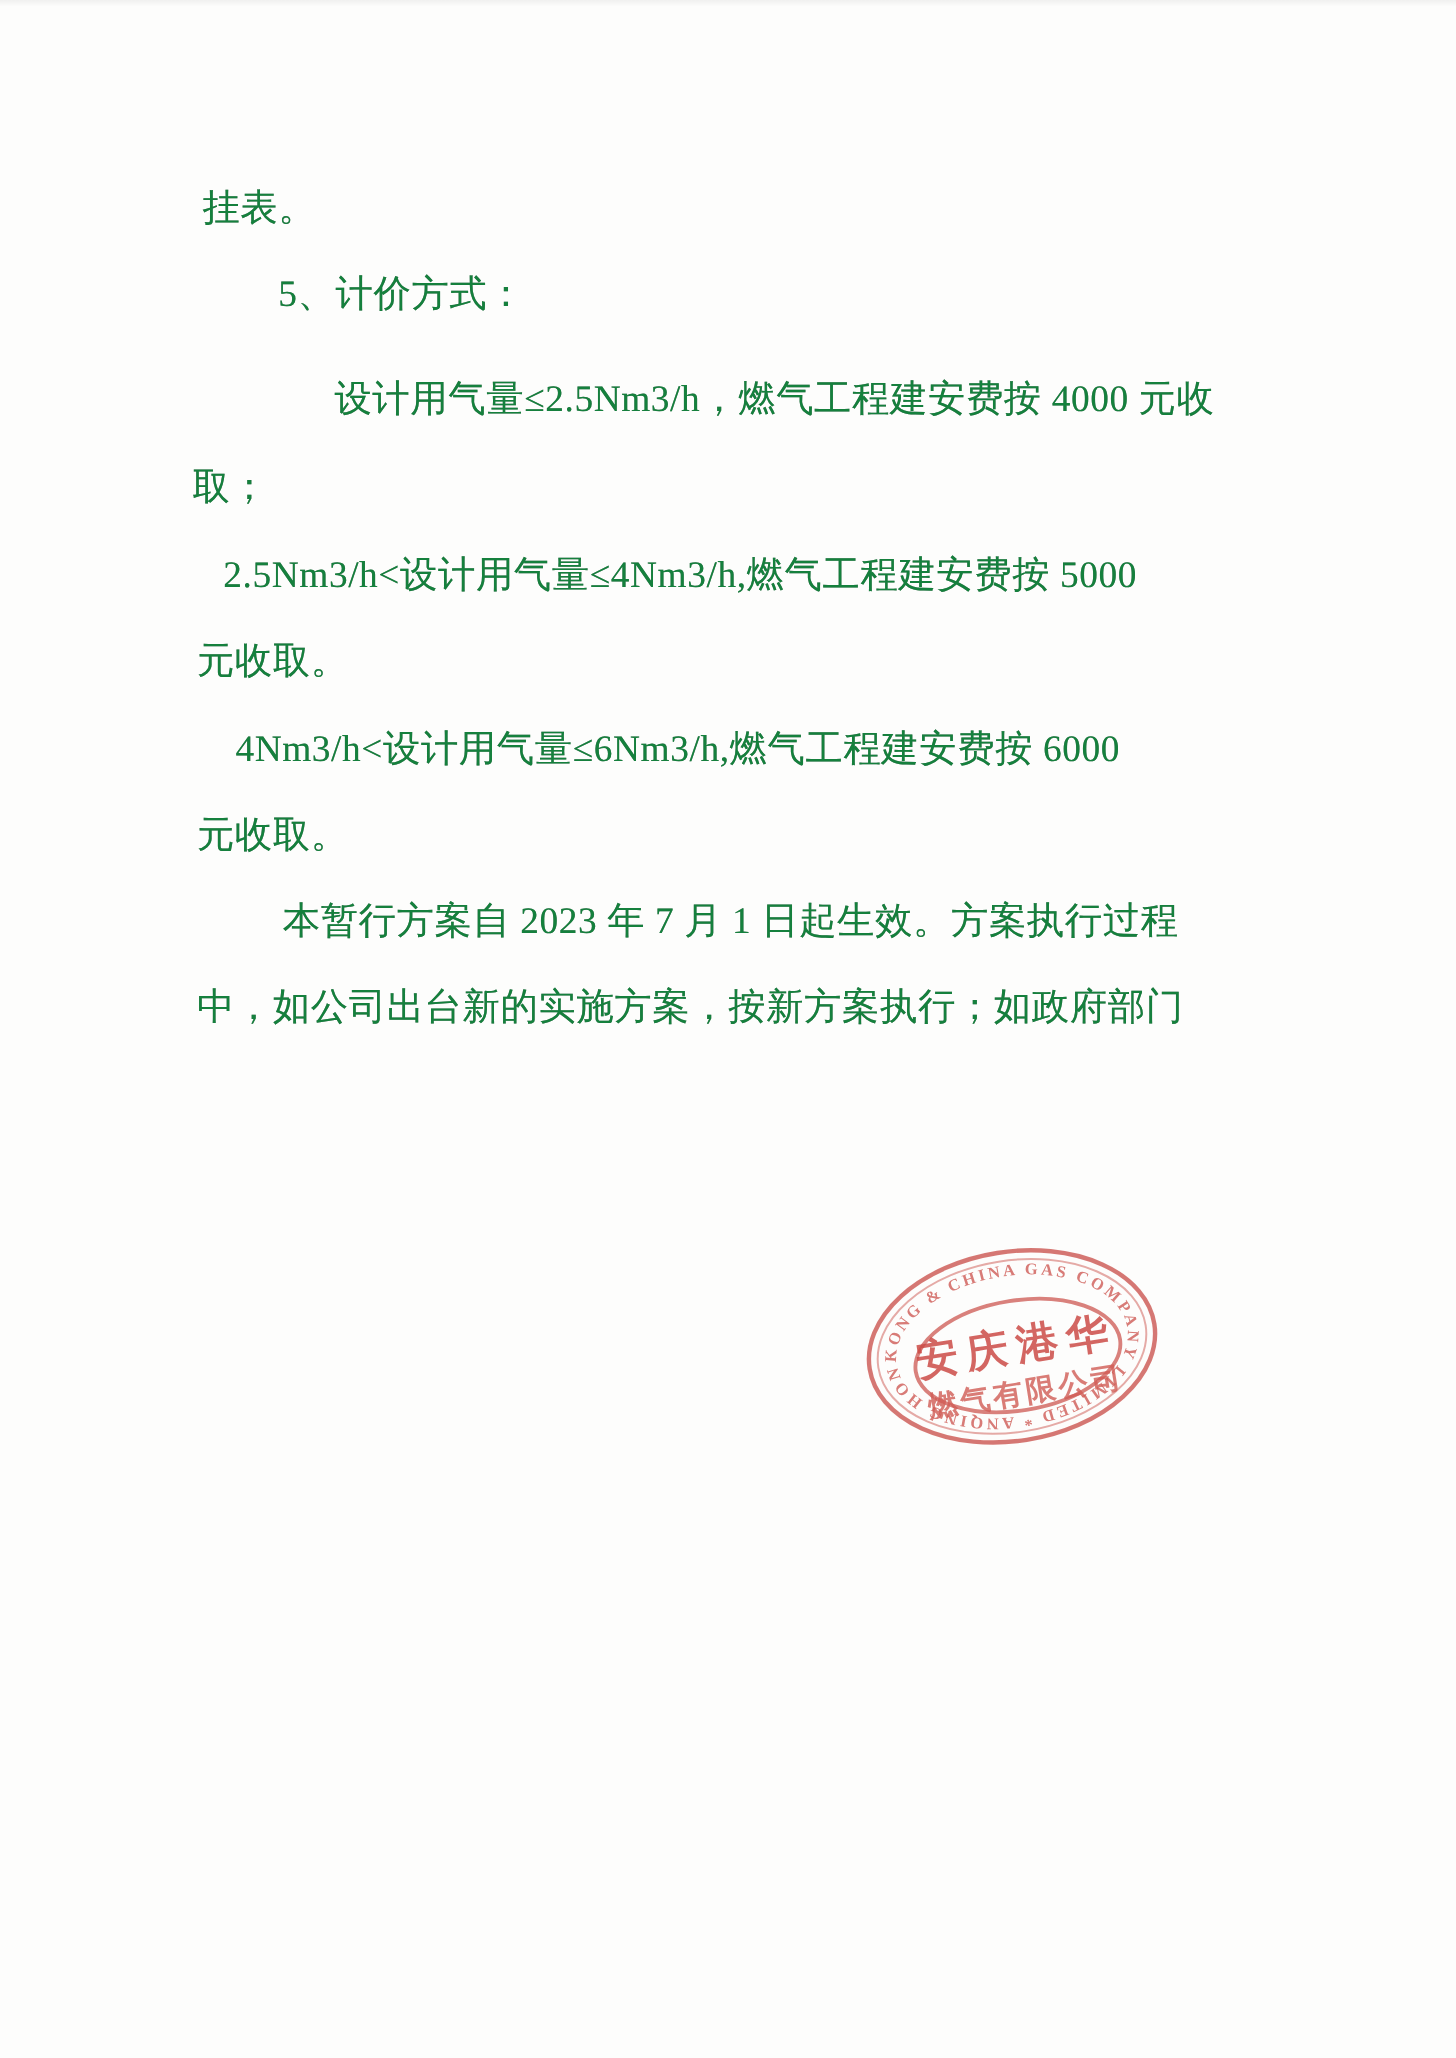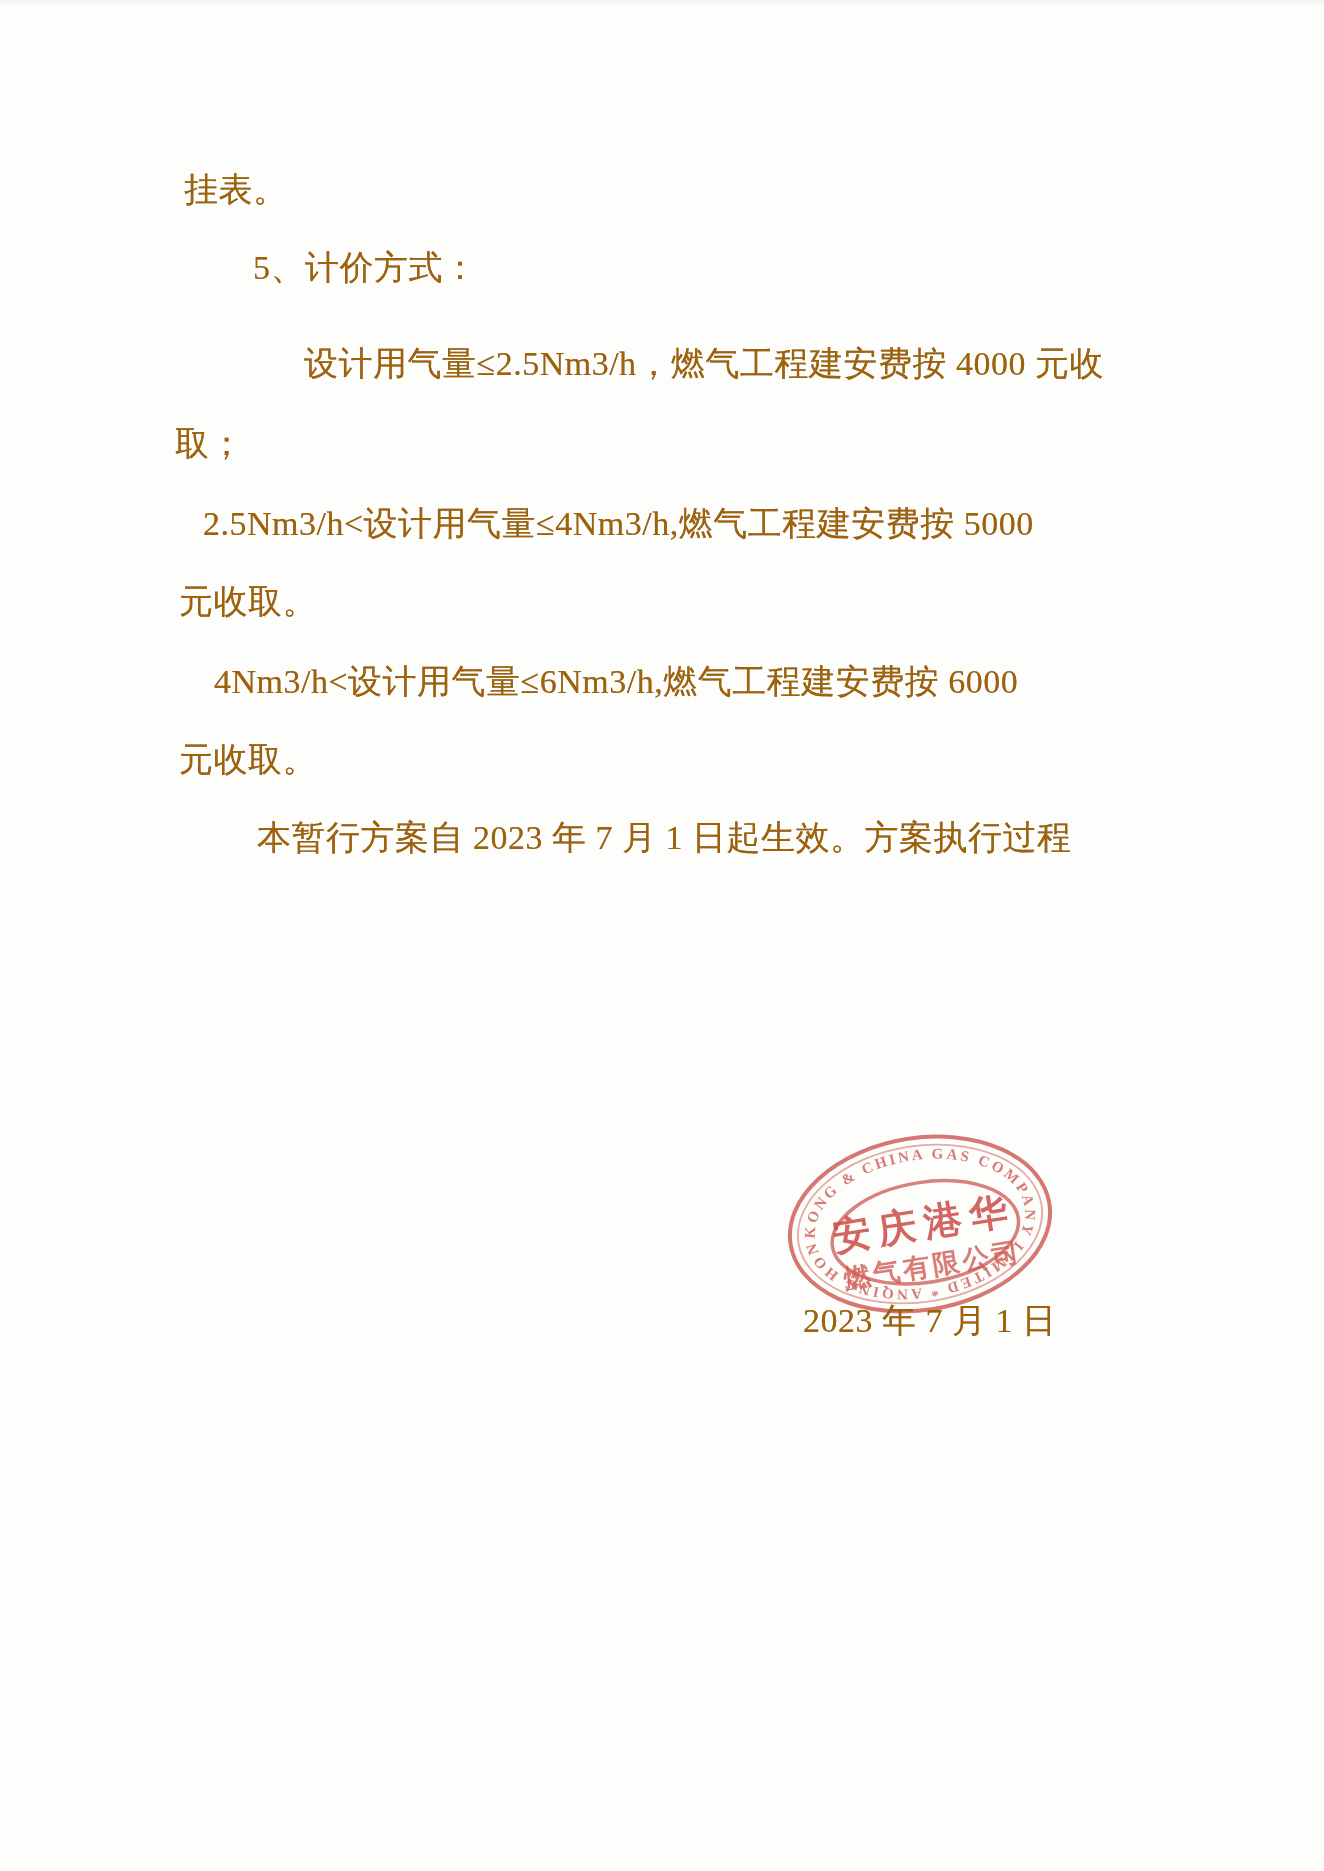--- a/index.html
+++ b/index.html
@@ -13,21 +13,21 @@
   }
   .page::before{
     content:"";position:absolute;left:0;top:0;width:100%;height:6px;
     background:linear-gradient(to bottom,rgba(0,0,0,0.05),rgba(0,0,0,0));
   }
   .tline{
     position:absolute;
     white-space:nowrap;
     font-size:34px;
     line-height:44px;
-    color:#a16207;
+    color:#15803d;
     letter-spacing:0.5px;
     text-shadow:0 0 0.6px rgba(60,60,60,0.55);
   }
   
   .l0 {left:184px; top:168px;}
   .l1 {left:253px; top:246px;}
   .l2 {left:264px; top:342px;margin-left:40px;}
   .l3 {left:175px; top:422px;}
   .l4 {left:203px; top:502px;text-align:right;}
   .l5 {left:179px; top:580px;}
@@ -79,16 +79,16 @@
 
   <div class="tline l0">挂表。</div>
   <div class="tline l1">5、计价方式：</div>
   <div class="tline l2">设计用气量≤2.5Nm3/h，燃气工程建安费按 4000 元收</div>
   <div class="tline l3">取；</div>
   <div class="tline l4">2.5Nm3/h&lt;设计用气量≤4Nm3/h,燃气工程建安费按 5000</div>
   <div class="tline l5">元收取。</div>
   <div class="tline l6">4Nm3/h&lt;设计用气量≤6Nm3/h,燃气工程建安费按 6000</div>
   <div class="tline l7">元收取。</div>
   <div class="tline l8">本暂行方案自 2023 年 7 月 1 日起生效。方案执行过程</div>
+  <div class="tline l9">中，如公司出台新的实施方案，按新方案执行；如政府部门</div>
 
-  <div class="tline sig-date">2023 年 7 月 1 日</div>
 
 </div>
 
 </body></html>

